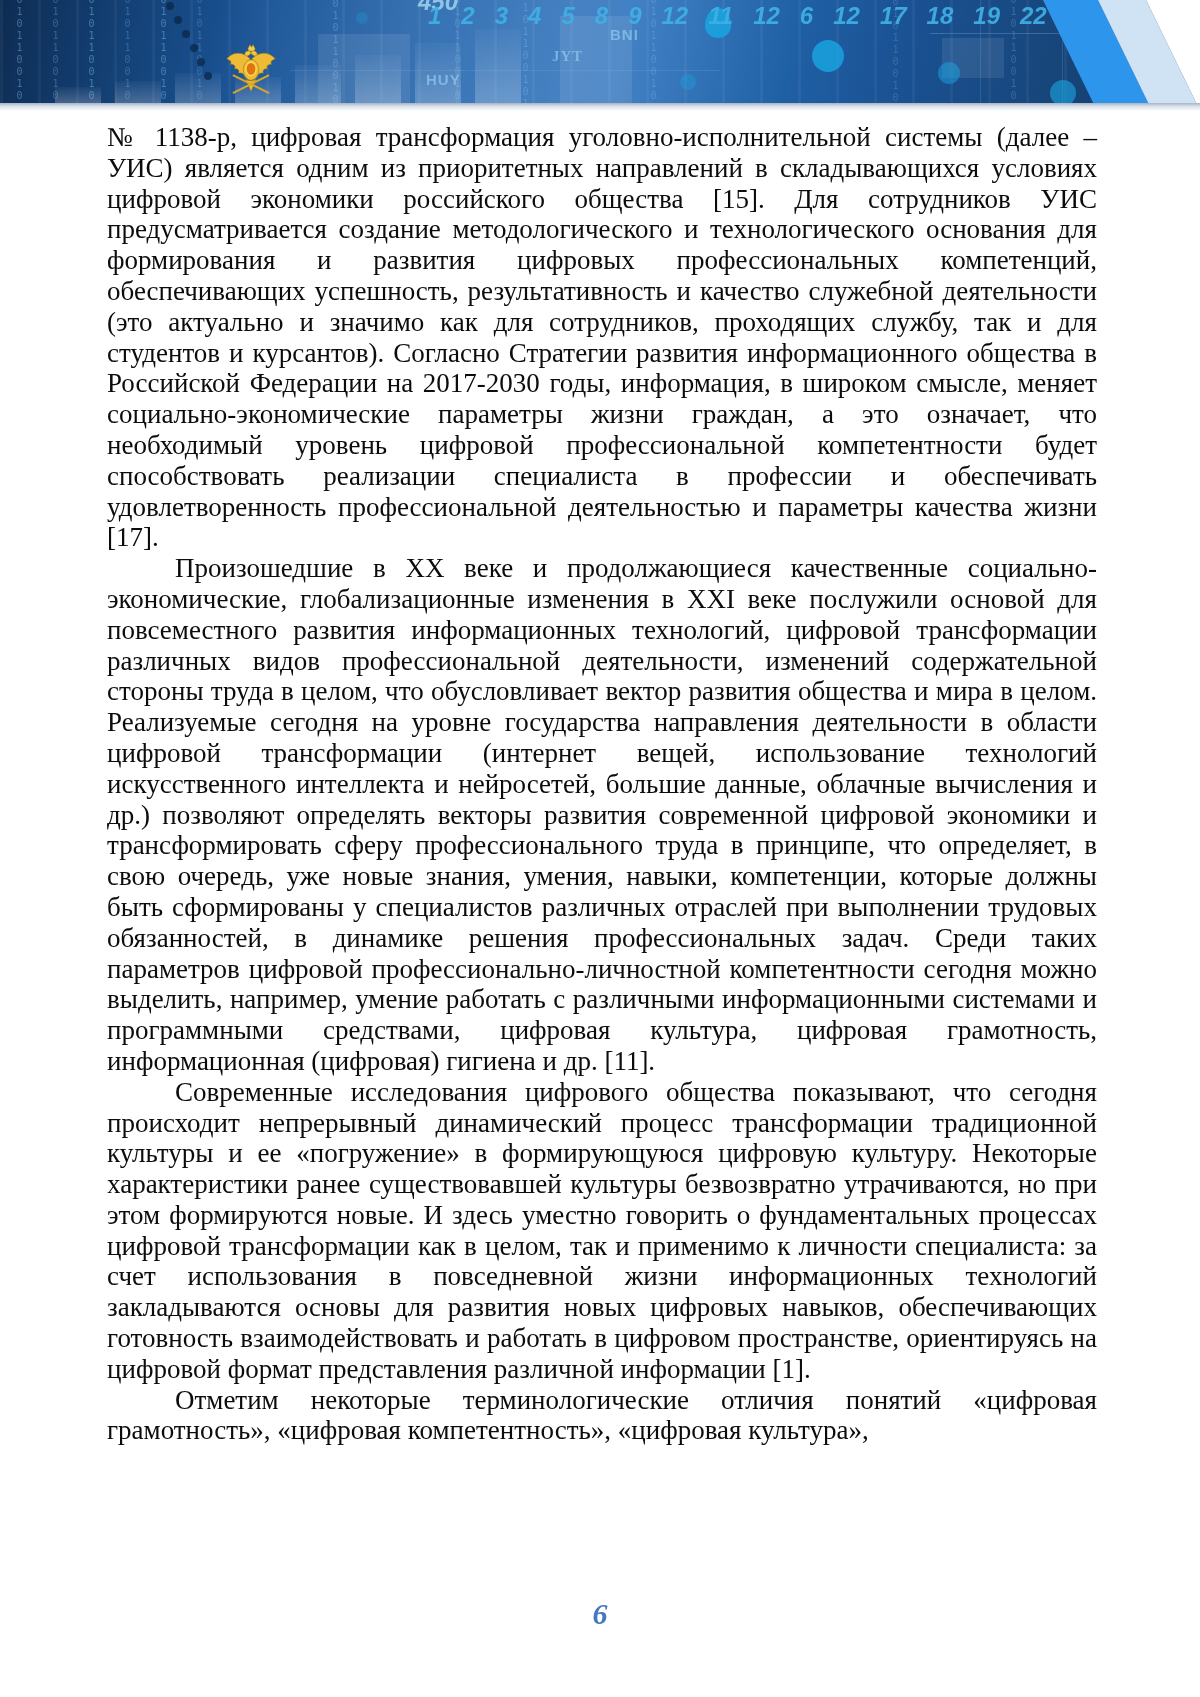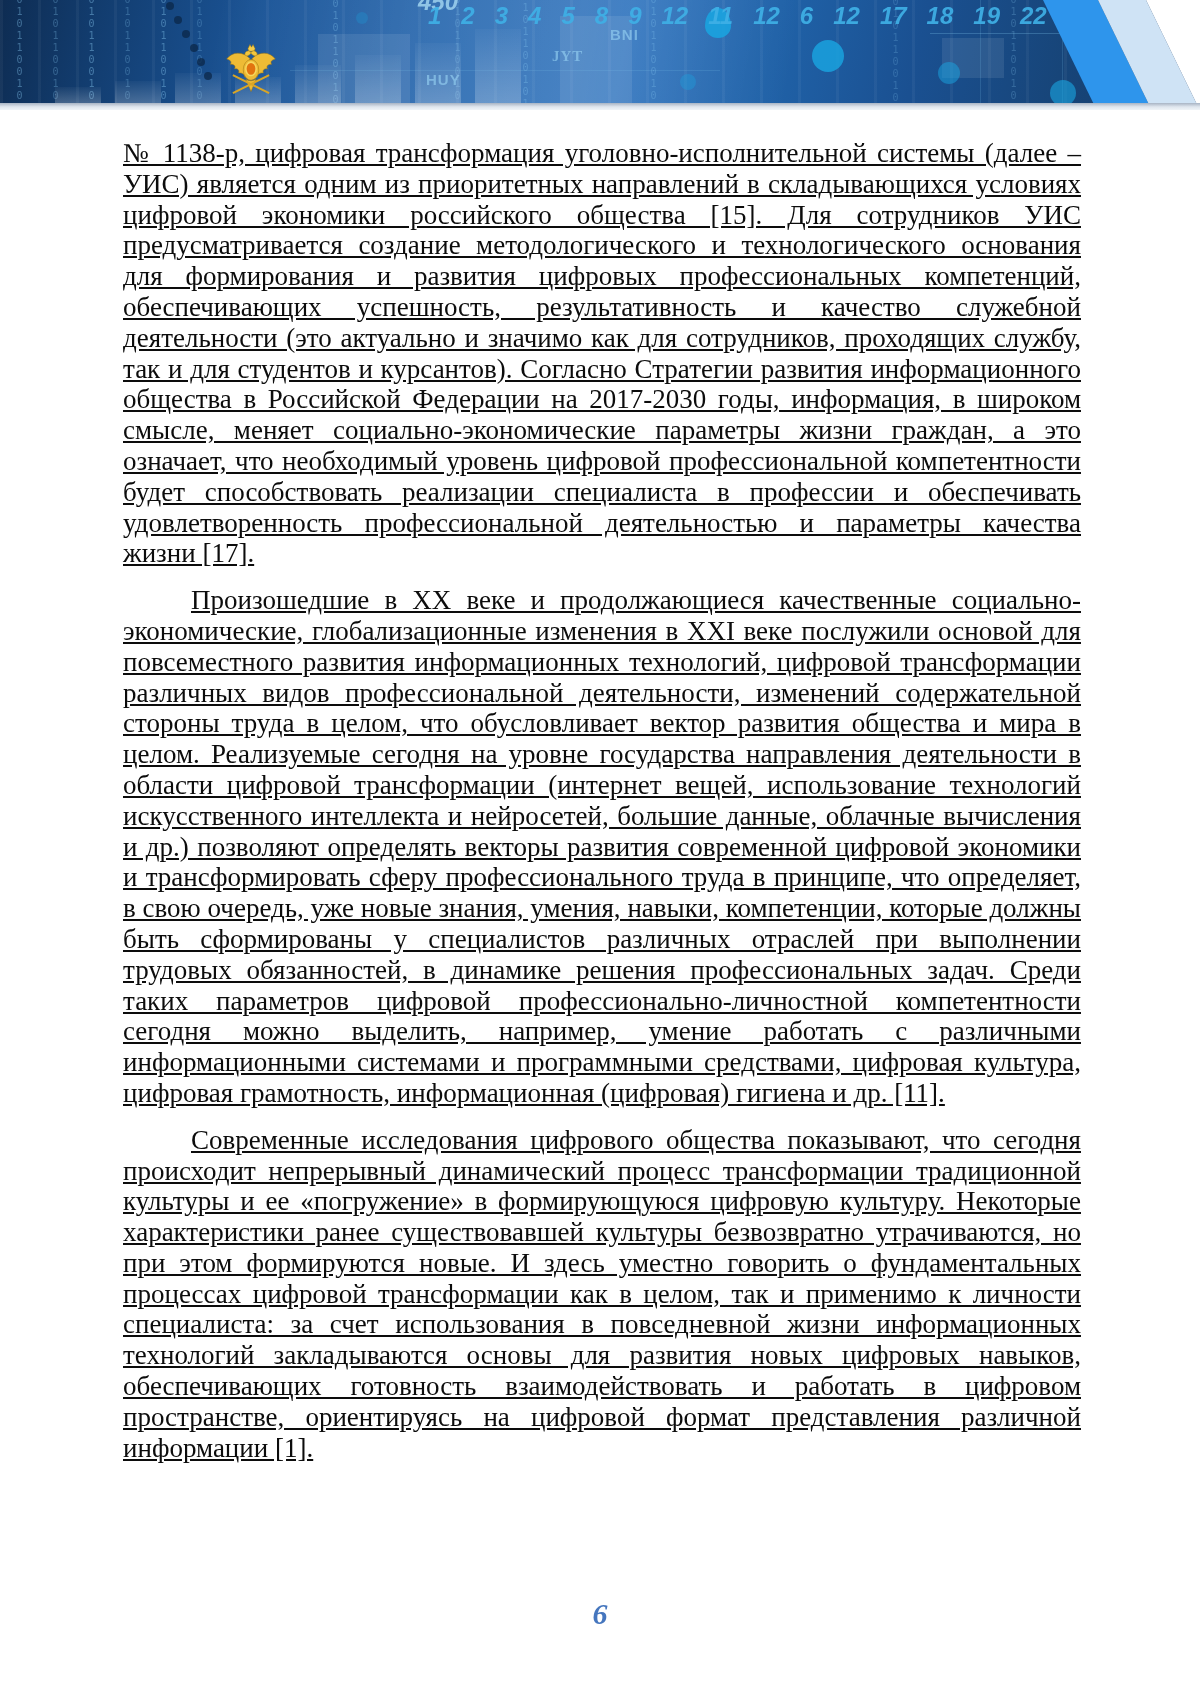--- a/index.html
+++ b/index.html
@@ -145,21 +145,21 @@
   }
 
   
   .article{
     position:absolute;left:0;top:110px;width:1200px;
     padding:12px 103px 0 107px;box-sizing:border-box;
     font-family:"Liberation Serif", serif;
     font-size:27px;line-height:30.8px;color:#0c0c0c;
     text-align:justify;
   }
-  .article p{margin:16px;text-indent:68px;text-decoration:underline;}
+  .article p{margin:0;text-indent:68px;}
   .article p.cont{text-indent:0;}
 
   
   .page-number{
     position:absolute;left:0;top:1597px;width:1200px;
     text-align:center;
     font-family:"Liberation Serif", serif;
     font-style:italic;font-weight:bold;font-size:30px;
     color:#4576be;
   }
@@ -271,19 +271,20 @@
     <div class="stripe pale"></div>
     <div class="stripe white"></div>
   </header>
 
   <div class="banner-strip"></div>
 
   <main class="article">
     <p class="cont">№ 1138-р, цифровая трансформация уголовно-исполнительной системы (далее – УИС) является одним из приоритетных направлений в складывающихся условиях цифровой экономики российского общества [15]. Для сотрудников УИС предусматривается создание методологического и технологического основания для формирования и развития цифровых профессиональных компетенций, обеспечивающих успешность, результативность и качество служебной деятельности (это актуально и значимо как для сотрудников, проходящих службу, так и для студентов и курсантов). Согласно Стратегии развития информационного общества в Российской Федерации на 2017-2030 годы, информация, в широком смысле, меняет социально-экономические параметры жизни граждан, а это означает, что необходимый уровень цифровой профессиональной компетентности будет способствовать реализации специалиста в профессии и обеспечивать удовлетворенность профессиональной деятельностью и параметры качества жизни [17].</p>
     <p>Произошедшие в XX веке и продолжающиеся качественные социально-экономические, глобализационные изменения в XXI веке послужили основой для повсеместного развития информационных технологий, цифровой трансформации различных видов профессиональной деятельности, изменений содержательной стороны труда в целом, что обусловливает вектор развития общества и мира в целом. Реализуемые сегодня на уровне государства направления деятельности в области цифровой трансформации (интернет вещей, использование технологий искусственного интеллекта и нейросетей, большие данные, облачные вычисления и др.) позволяют определять векторы развития современной цифровой экономики и трансформировать сферу профессионального труда в принципе, что определяет, в свою очередь, уже новые знания, умения, навыки, компетенции, которые должны быть сформированы у специалистов различных отраслей при выполнении трудовых обязанностей, в динамике решения профессиональных задач. Среди таких параметров цифровой профессионально-личностной компетентности сегодня можно выделить, например, умение работать с различными информационными системами и программными средствами, цифровая культура, цифровая грамотность, информационная (цифровая) гигиена и др. [11].</p>
     <p>Современные исследования цифрового общества показывают, что сегодня происходит непрерывный динамический процесс трансформации традиционной культуры и ее «погружение» в формирующуюся цифровую культуру. Некоторые характеристики ранее существовавшей культуры безвозвратно утрачиваются, но при этом формируются новые. И здесь уместно говорить о фундаментальных процессах цифровой трансформации как в целом, так и применимо к личности специалиста: за счет использования в повседневной жизни информационных технологий закладываются основы для развития новых цифровых навыков, обеспечивающих готовность взаимодействовать и работать в цифровом пространстве, ориентируясь на цифровой формат представления различной информации [1].</p>
+    <p>Отметим некоторые терминологические отличия понятий «цифровая грамотность», «цифровая компетентность», «цифровая культура»,</p>
   </main>
 
   <footer>
     <div class="page-number">6</div>
   </footer>
 
 </div>
 
 </body></html>

